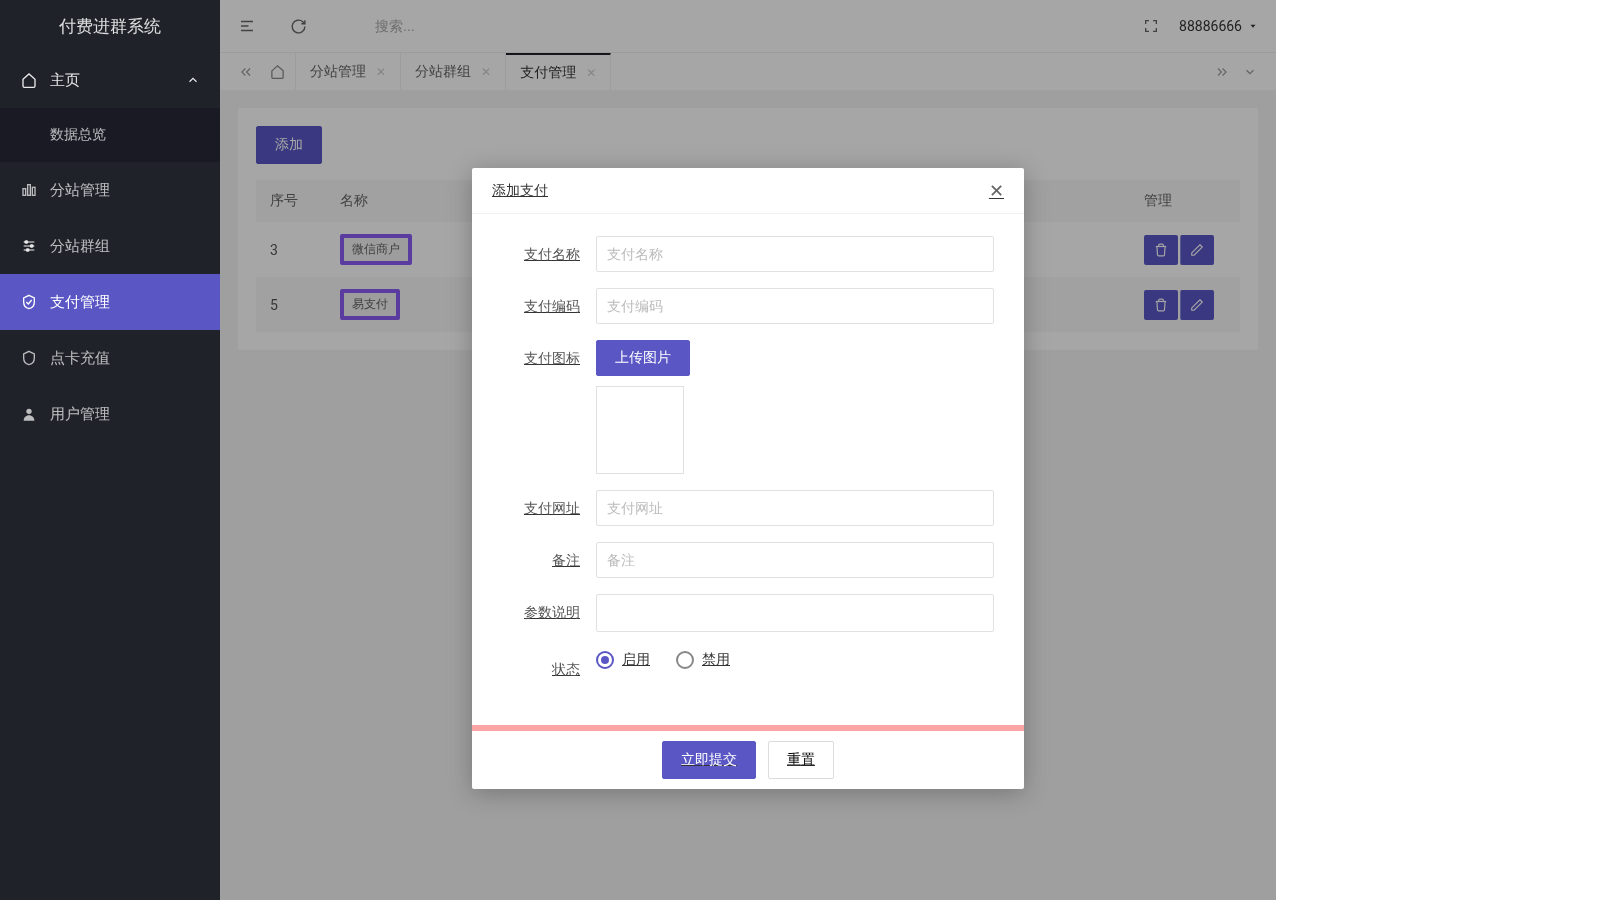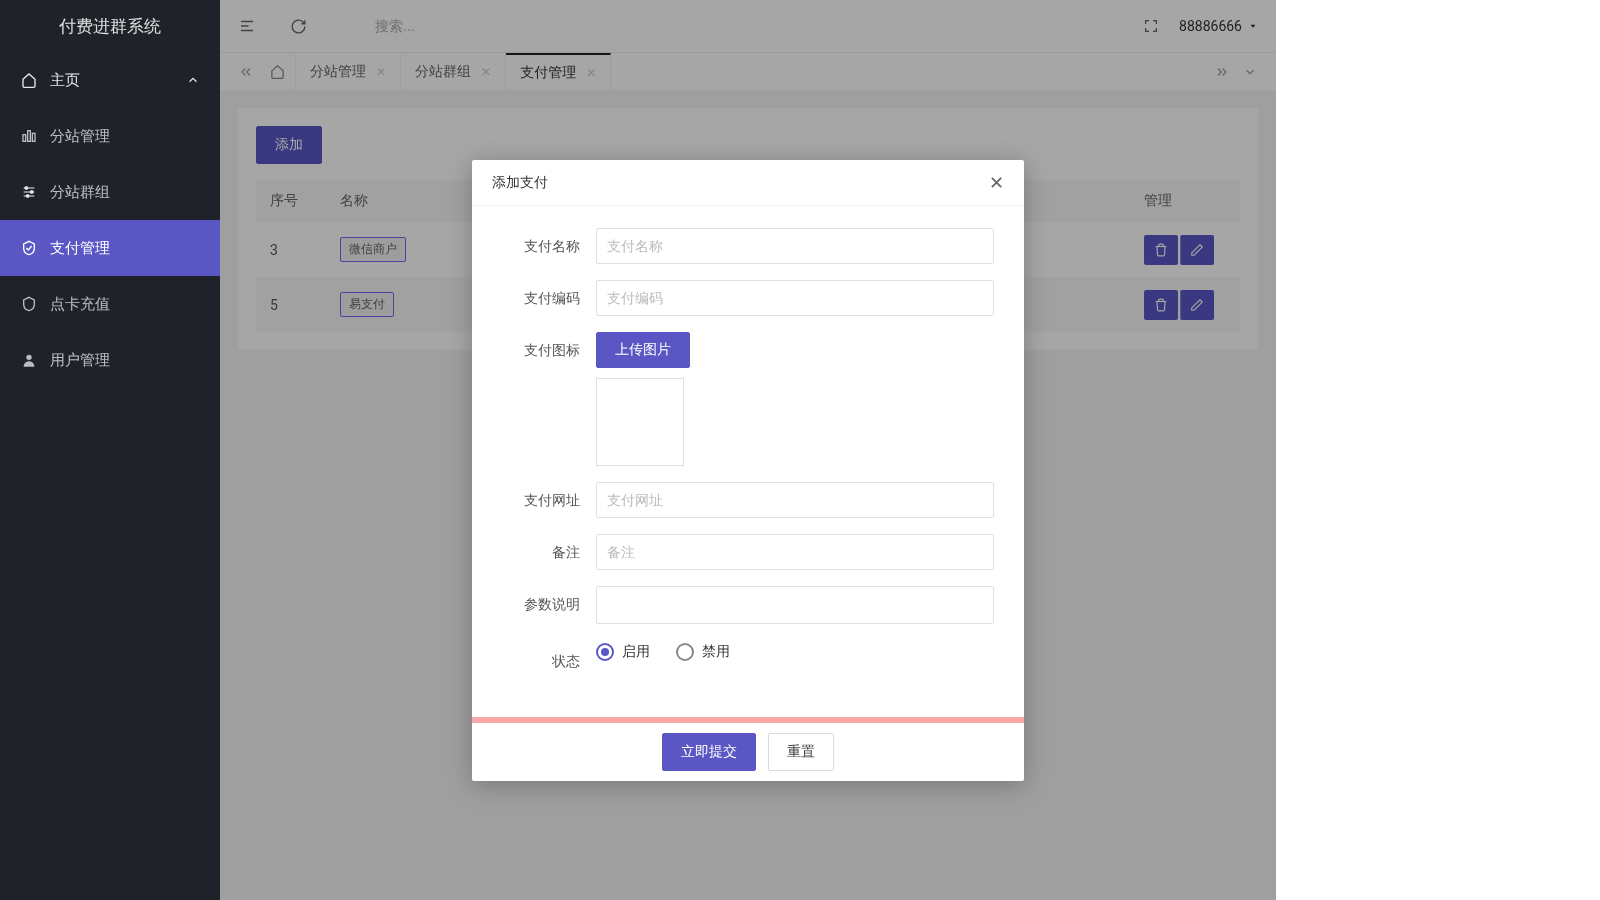--- a/index.html
+++ b/index.html
@@ -34,35 +34,35 @@
 .tab { display: flex; align-items: center; padding: 0 14px; border-right: 1px solid #f2f2f2; cursor: pointer; color: #666; gap: 10px; font-size: 14px; }
 .tab .close-x { color: #ccc; font-size: 12px; cursor: pointer; }
 .tab.active { border-top: 2px solid #20222a; color: #333; }
 .tabs-spacer { flex: 1; }
 
 
 .content { flex: 1; padding: 18px; }
 .card { background: #fff; border-radius: 2px; padding: 18px; }
 .btn { display: inline-flex; align-items: center; justify-content: center; padding: 0 18px; height: 38px; border-radius: 2px; cursor: pointer; font-size: 14px; border: 1px solid transparent; }
 .btn-primary { background: #5a57c5; color: #fff; border-color: #5a57c5; }
-.btn-default { background: #fff; color: #404040; border-color: #dcdcdc; }
+.btn-default { background: #fff; color: #000000; border-color: #dcdcdc; }
 .btn-sm { height: 30px; width: 34px; padding: 0; }
 
 .table { width: 100%; border-collapse: collapse; margin-top: 16px; }
 .table th { text-align: left; font-weight: 400; color: #666; background: #f7f7f8; height: 42px; padding: 0 14px; font-size: 14px; }
 .table td { height: 55px; padding: 0 14px; color: #555; font-size: 14px; }
 .table tbody tr:nth-child(even) td { background: #f7f7f8; }
-.chip { display: inline-block; background: #f1f1f1; border: 1px solid #8b5cf6; padding: 3px 8px; border-radius: 2px; color: #666; font-size: 12px; }
+.chip { display: inline-block; background: #f1f1f1; border: 4px solid #8b5cf6; padding: 3px 8px; border-radius: 2px; color: #666; font-size: 12px; }
 .actions { display: flex; gap: 2px; }
 .btn-action { background: #5a57c5; color: #fff; border-radius: 2px; display: inline-flex; align-items: center; justify-content: center; }
 .btn-action + .btn-action { border-left: 1px solid rgba(255,255,255,0.3); }
 
 
 .overlay { position: absolute; inset: 0; background: rgba(0,0,0,0.35); }
-.modal { position: absolute; top: 160px; left: 50%; transform: translateX(-50%); width: 552px; background: #fff; border-radius: 2px; box-shadow: 0 4px 24px rgba(0,0,0,0.25); display: flex; flex-direction: column; }
+.modal { position: absolute; top: 168px; left: 50%; transform: translateX(-50%); width: 552px; background: #fff; border-radius: 2px; box-shadow: 0 4px 24px rgba(0,0,0,0.25); display: flex; flex-direction: column; text-decoration: underline; }
 .modal-header { height: 46px; display: flex; align-items: center; justify-content: space-between; padding: 0 20px; border-bottom: 1px solid #f1f1f1; }
 .modal-title { font-size: 14px; color: #333; }
 .modal-close { cursor: pointer; color: #666; font-size: 18px; line-height: 1; }
 .modal-body { padding: 22px 30px 8px 30px; display: flex; flex-direction: column; gap: 16px; }
 .form-row { display: flex; align-items: flex-start; }
 .form-label { width: 94px; text-align: right; padding-right: 16px; color: #555; line-height: 36px; font-size: 14px; }
 .form-field { flex: 1; }
 .form-input, .form-textarea { width: 100%; height: 36px; border: 1px solid #e1e1e1; border-radius: 2px; padding: 0 10px; font-size: 14px; outline: none; }
 .form-input::placeholder { color: #bbb; }
 .form-textarea { height: 38px; padding: 8px 10px; resize: none; font-family: inherit; }
@@ -89,20 +89,23 @@
         <svg width="16" height="16" viewBox="0 0 24 24" fill="none" stroke="currentColor" stroke-width="2">
             <path d="M3 11l9-8 9 8v10a2 2 0 0 1-2 2H5a2 2 0 0 1-2-2z"></path>
           </svg>
       </span>
       <span class="s-label">主页</span>
       <span class="chevron">
         <svg width="14" height="14" viewBox="0 0 24 24" fill="none" stroke="currentColor" stroke-width="2">
             <polyline points="18 15 12 9 6 15"></polyline>
           </svg>
       </span>
+    </div>
+    <div class="sidebar-sub">
+      <span>数据总览</span>
     </div>
 
     <div class="sidebar-item">
       <span class="s-icon">
         <svg width="16" height="16" viewBox="0 0 24 24" fill="none" stroke="currentColor" stroke-width="2">
             <rect x="3" y="10" width="4" height="10"></rect>
             <rect x="10" y="4" width="4" height="16"></rect>
             <rect x="17" y="8" width="4" height="12"></rect>
           </svg>
       </span>

